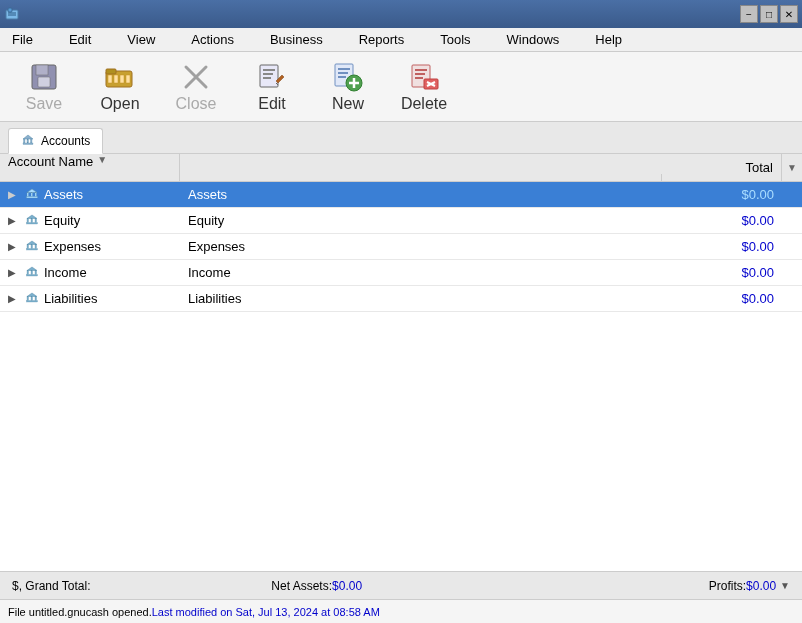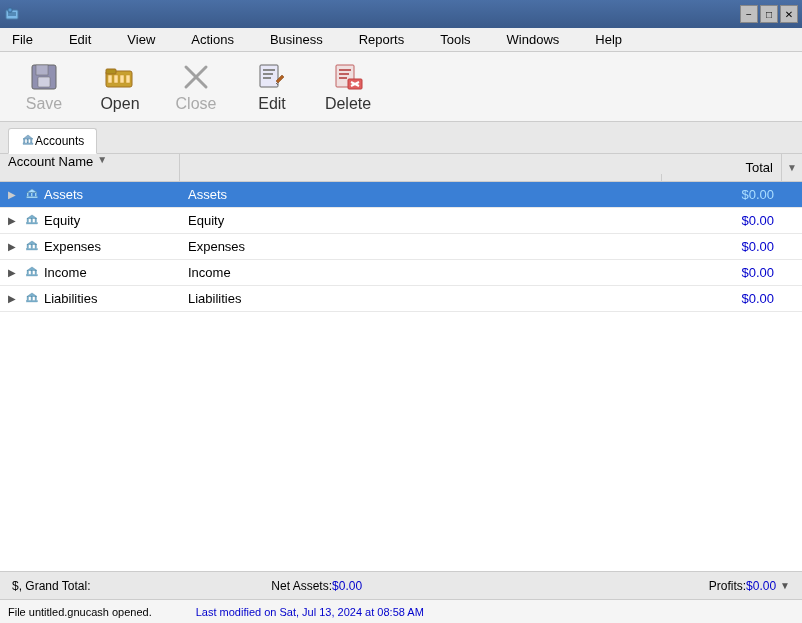--- a/index.html
+++ b/index.html
@@ -119,20 +119,21 @@
     }
     .tab {
       background: #f5f5f5;
       border: 1px solid #ccc;
       border-bottom: none;
       padding: 4px 12px;
       cursor: pointer;
       font-size: 12px;
       display: flex;
       align-items: center;
+      gap: 6px;
       height: 26px;
       border-radius: 3px 3px 0 0;
     }
     .tab.active {
       background: white;
       border-bottom: 1px solid white;
       margin-bottom: -1px;
     }
 
     
@@ -291,21 +292,20 @@
     
     #footer-bar {
       background: #f5f5f5;
       border-top: 1px solid #ccc;
       height: 24px;
       display: flex;
       align-items: center;
       padding: 0 8px;
       font-size: 11px;
       flex-shrink: 0;
-      gap: 44px;
     }
     .footer-modified {
       color: #0000cc;
     }
 
     
     svg { display: block; }
 
     
     #table-body::-webkit-scrollbar { width: 8px; }
@@ -381,20 +381,34 @@
         <svg width="32" height="32" viewBox="0 0 32 32">
           <rect x="4" y="4" width="18" height="22" rx="1" fill="#e8e8f8" stroke="#666" stroke-width="1"></rect>
           <rect x="7" y="8" width="12" height="2" fill="#888"></rect>
           <rect x="7" y="12" width="10" height="2" fill="#888"></rect>
           <rect x="7" y="16" width="8" height="2" fill="#888"></rect>
           <path d="M20 20 L26 14 L28 16 L22 22 Z" fill="#b06020" stroke="#804010" stroke-width="0.5"></path>
           <line x1="20" y1="22" x2="22" y2="24" stroke="#666" stroke-width="1"></line>
         </svg>
       </div>
     <span>Edit</span>
+    </div>
+    <div class="toolbar-btn">
+      <div class="toolbar-icon">
+        <svg width="32" height="32" viewBox="0 0 32 32">
+          <rect x="3" y="3" width="18" height="22" rx="1" fill="#e0e8f8" stroke="#7090c0" stroke-width="1"></rect>
+          <rect x="6" y="7" width="12" height="2" fill="#7090c0"></rect>
+          <rect x="6" y="11" width="10" height="2" fill="#7090c0"></rect>
+          <rect x="6" y="15" width="8" height="2" fill="#7090c0"></rect>
+          <circle cx="22" cy="22" r="8" fill="#50a050" stroke="#308030" stroke-width="1"></circle>
+          <line x1="22" y1="17" x2="22" y2="27" stroke="white" stroke-width="2.5"></line>
+          <line x1="17" y1="22" x2="27" y2="22" stroke="white" stroke-width="2.5"></line>
+        </svg>
+      </div>
+    <span>New</span>
     </div>
     <div class="toolbar-btn">
       <div class="toolbar-icon">
         <svg width="32" height="32" viewBox="0 0 32 32">
           <rect x="4" y="4" width="18" height="22" rx="1" fill="#f0e0e0" stroke="#c06060" stroke-width="1"></rect>
           <rect x="7" y="8" width="12" height="2" fill="#c06060"></rect>
           <rect x="7" y="12" width="10" height="2" fill="#c06060"></rect>
           <rect x="7" y="16" width="8" height="2" fill="#c06060"></rect>
           <rect x="16" y="18" width="14" height="10" rx="1" fill="#e06060" stroke="#c04040" stroke-width="1"></rect>
           <line x1="19" y1="21" x2="27" y2="25" stroke="white" stroke-width="2"></line>

